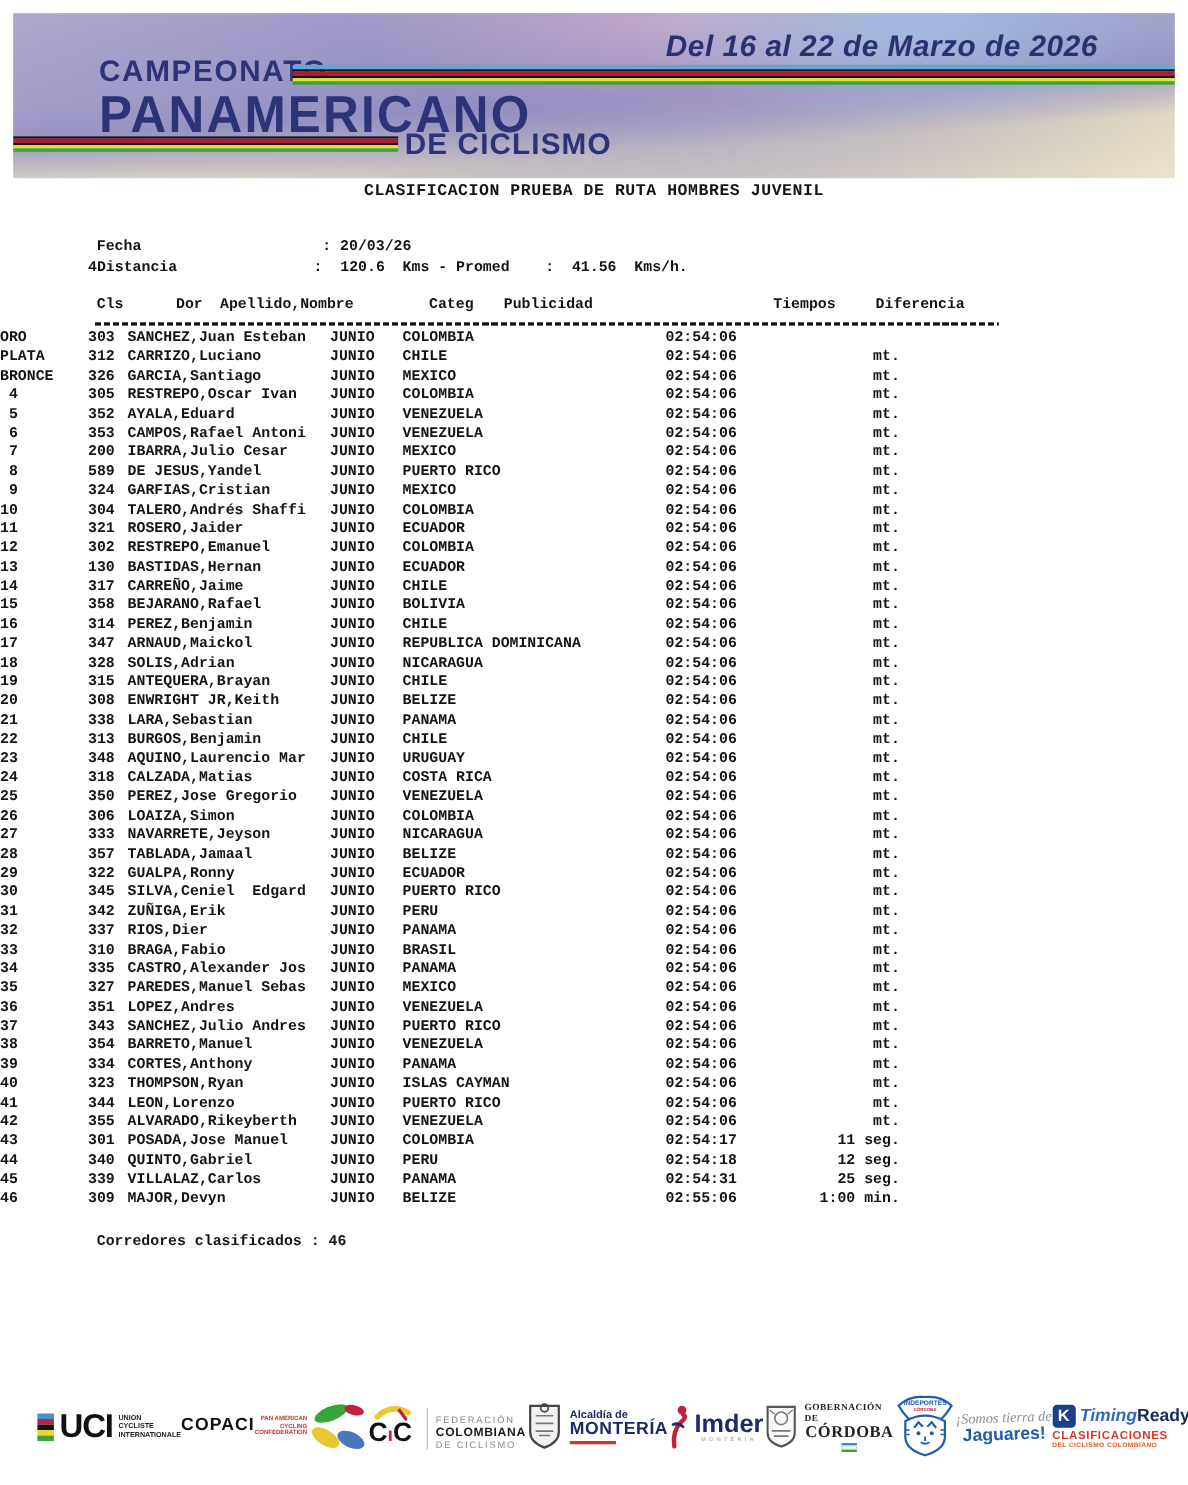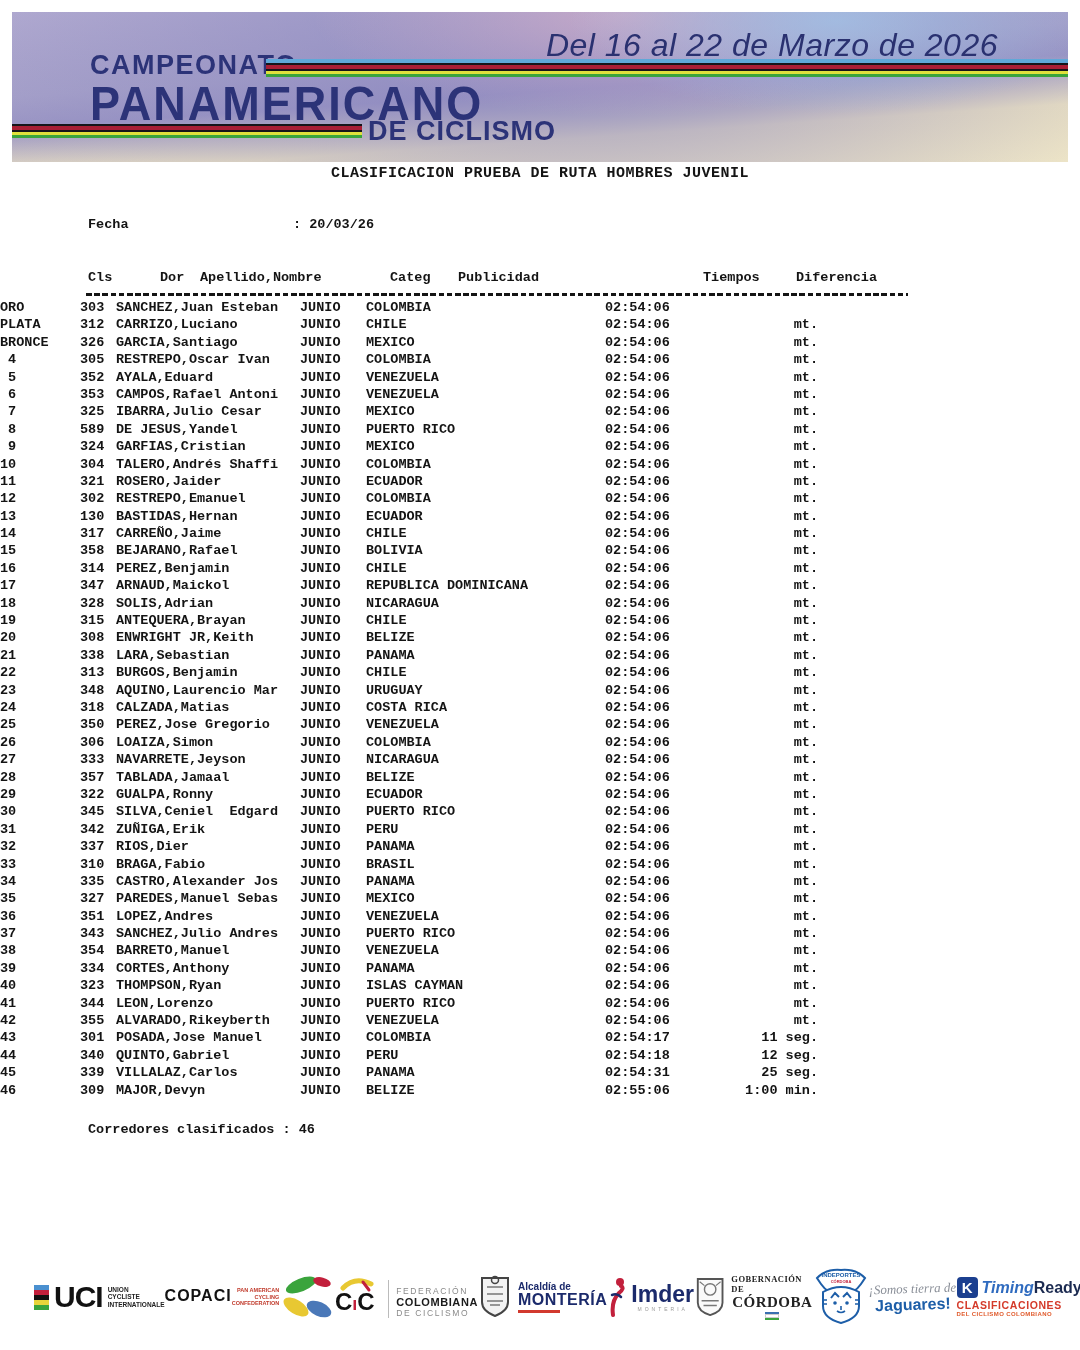--- a/index.html
+++ b/index.html
@@ -7,21 +7,21 @@
        font-family:"Liberation Mono","DejaVu Sans Mono",monospace;color:#141414;}
 
   
   .banner{position:absolute;left:12px;top:12px;width:1056px;height:150px;overflow:hidden;
     background:
       radial-gradient(ellipse 430px 150px at 78% 6%, rgba(160,196,232,.75), rgba(160,196,232,0) 62%),
       radial-gradient(ellipse 520px 170px at 58% 2%, rgba(232,186,204,.55), rgba(232,186,204,0) 60%),
       radial-gradient(ellipse 950px 300px at 52% 34%, rgba(142,138,192,.85), rgba(142,138,192,0) 72%),
       linear-gradient(176deg,#b4add2 0%,#a7a2ca 38%,#9a95c4 52%,#f5ebc3 74%,#f8efc8 100%);}
   .banner-date{position:absolute;top:15px;right:70px;font-family:"Liberation Sans",sans-serif;
-    font-weight:normal;font-style:italic;font-size:32px;color:#2a3170;letter-spacing:.5px;}
+    font-weight:bold;font-style:italic;font-size:27px;color:#2a3170;letter-spacing:.5px;}
   .campeonato{position:absolute;left:78px;top:38px;font-family:"Liberation Sans",sans-serif;
     font-weight:bold;font-size:27px;color:#2c3378;letter-spacing:1.5px;}
   .panamericano{position:absolute;left:78px;top:66px;font-family:"Liberation Sans",sans-serif;
     font-weight:bold;font-size:45px;color:#2c3378;letter-spacing:2px;transform:scaleY(1.05);}
   .stripes{display:flex;flex-direction:column;}
   .stripes span{display:block;}
   .s-blue{height:4px;background:#5fa8d8;}
   .s-black{height:2px;background:#15151a;}
   .s-red{height:4px;background:#a81e35;}
   .s-yellow{height:3px;background:#dfe03c;}
@@ -122,20 +122,24 @@
   <div class="deciclismo">DE CICLISMO</div>
 </div>
 
 <div class="doc-title">CLASIFICACION PRUEBA DE RUTA HOMBRES JUVENIL</div>
 
 <div class="info">
   <div class="info-row">
     <span class="info-label lbl-indent">Fecha</span>
     <span class="info-value">: 20/03/26</span>
   </div>
+  <div class="info-row">
+    <span class="info-label">4Distancia</span>
+    <span class="info-value">:  120.6  Kms - Promed    :  41.56  Kms/h.</span>
+  </div>
 </div>
 
 <div class="thead">
   <span class="h-cls">Cls</span>
   <span class="h-dor">Dor</span>
   <span class="h-nom">Apellido,Nombre</span>
   <span class="h-cat">Categ</span>
   <span class="h-pub">Publicidad</span>
   <span class="h-tie">Tiempos</span>
   <span class="h-dif">Diferencia</span>
@@ -192,21 +196,21 @@
     <span class="c-cls"> 6</span>
     <span class="c-dor">353</span>
     <span class="c-nom">CAMPOS,Rafael Antoni</span>
     <span class="c-cat">JUNIO</span>
     <span class="c-pub">VENEZUELA</span>
     <span class="c-tie">02:54:06</span>
     <span class="c-dif">mt.</span>
   </div>
     <div class="trow">
     <span class="c-cls"> 7</span>
-    <span class="c-dor">325</span>
+    <span class="c-dor">200</span>
     <span class="c-nom">IBARRA,Julio Cesar</span>
     <span class="c-cat">JUNIO</span>
     <span class="c-pub">MEXICO</span>
     <span class="c-tie">02:54:06</span>
     <span class="c-dif">mt.</span>
   </div>
     <div class="trow">
     <span class="c-cls"> 8</span>
     <span class="c-dor">589</span>
     <span class="c-nom">DE JESUS,Yandel</span>

